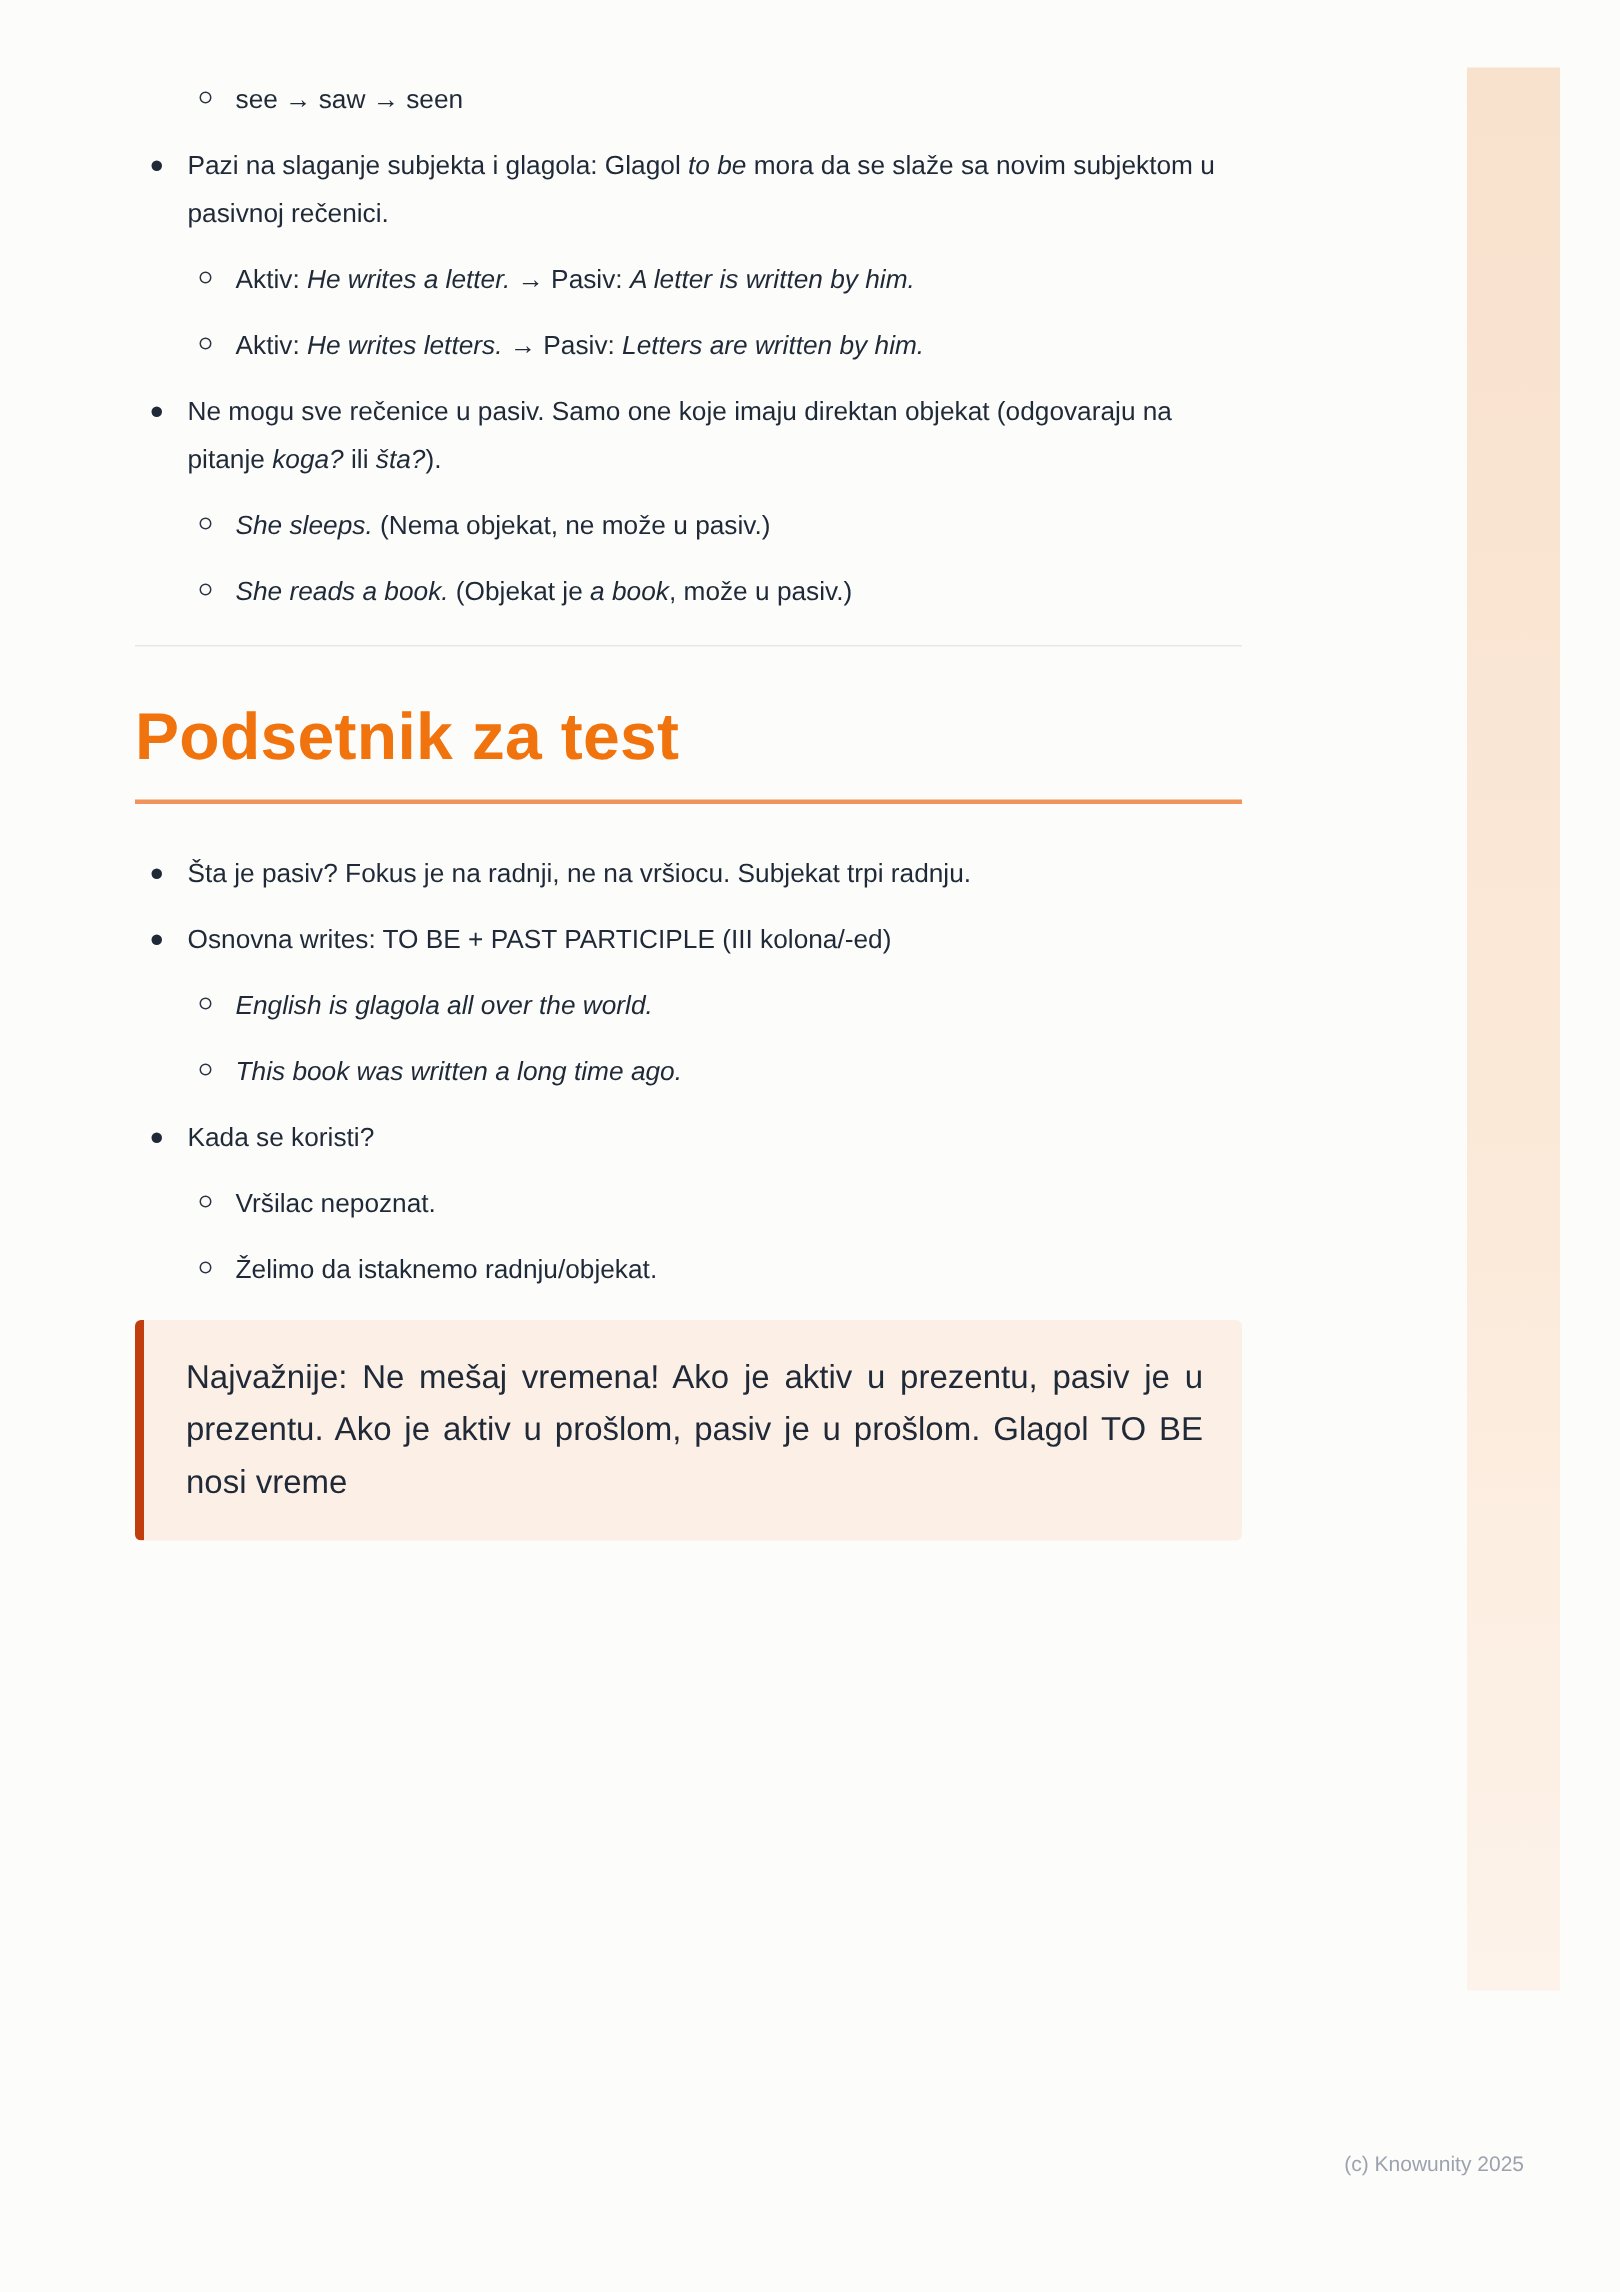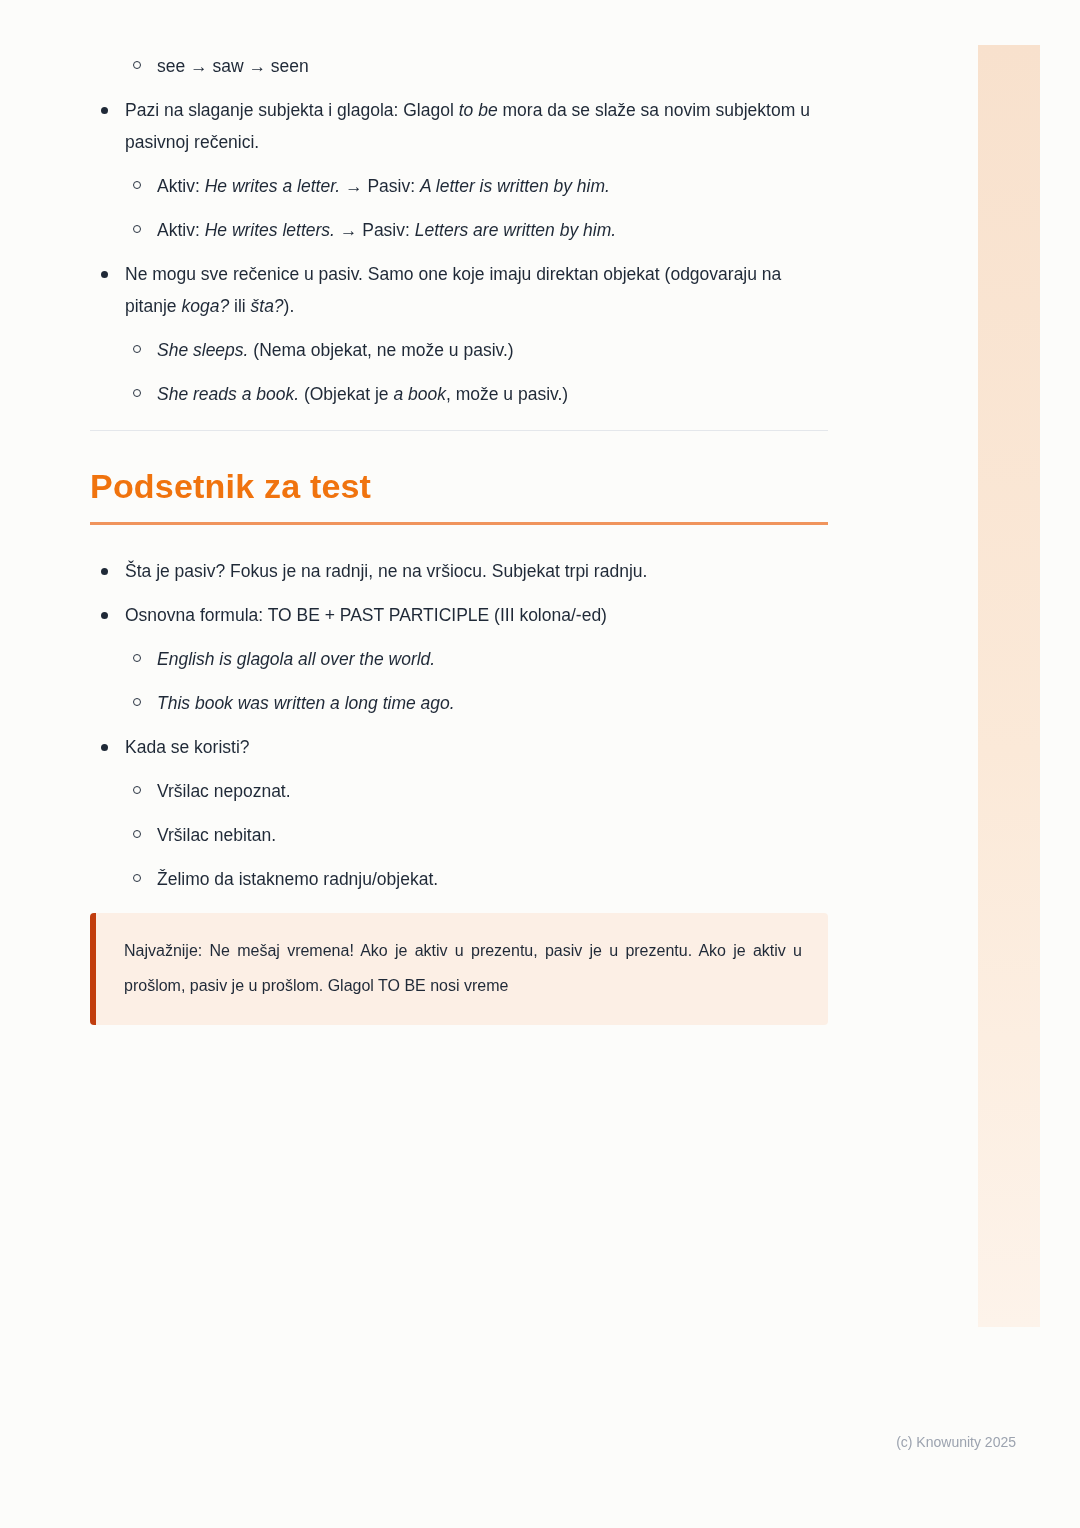--- a/index.html
+++ b/index.html
@@ -66,35 +66,35 @@
     background: transparent;
   }
   .sub + .l1 { margin-top: 10px; justify-content: flex-end; }
 
   .divider {
     border: none;
     border-top: 1px solid #e4e7eb;
     margin: 20px 0 0 0;
   }
   .section-title {
-    font-size: 34px;
+    font-size: 44px;
     font-weight: 700;
     color: #f0730e;
     margin: 36px 0 30px 0;
     padding-bottom: 16px;
     border-bottom: 3px solid #f0945c;
     letter-spacing: 0.2px;
   }
   .callout {
     margin-top: 18px;
     background: #fcefe5;
     border-left: 6px solid #c13d0d;
     border-radius: 4px;
     padding: 20px 26px 22px 28px;
-    font-size: 16px;
+    font-size: 22px;
     line-height: 35px;
     text-align: justify;
   }
   .footer {
     position: absolute;
     top: 1434px;
     right: 64px;
     font-size: 14px;
     color: #9ca3af;
   }
@@ -160,21 +160,21 @@
     <div class="item l1">
       <span class="marker">
           <span class="dot"></span>
         </span>
       <span class="txt"><span class="b">Šta je pasiv?</span><span> Fokus je na radnji, ne na vršiocu. Subjekat trpi radnju.</span></span>
     </div>
     <div class="item l1">
       <span class="marker">
           <span class="dot"></span>
         </span>
-      <span class="txt"><span class="b">Osnovna formula: TO BE + PAST PARTICIPLE (III kolona/-ed)</span></span>
+      <span class="txt"><span class="b">Osnovna writes: TO BE + PAST PARTICIPLE (III kolona/-ed)</span></span>
     </div>
 
     <div class="item sub">
       <span class="marker">
           <span class="ring"></span>
         </span>
       <span class="txt"><span class="i">English is glagola all over the world.</span></span>
     </div>
 
     <div class="item sub">
@@ -188,26 +188,20 @@
       <span class="marker">
           <span class="dot"></span>
         </span>
       <span class="txt"><span class="b">Kada se koristi?</span></span>
     </div>
     <div class="item sub">
       <span class="marker">
           <span class="ring"></span>
         </span>
       <span class="txt"><span>Vršilac nepoznat.</span></span>
-    </div>
-    <div class="item sub">
-      <span class="marker">
-          <span class="ring"></span>
-        </span>
-      <span class="txt"><span>Vršilac nebitan.</span></span>
     </div>
     <div class="item sub">
       <span class="marker">
           <span class="ring"></span>
         </span>
       <span class="txt"><span>Želimo da istaknemo radnju/objekat.</span></span>
     </div>
 
 
     <div class="callout">

